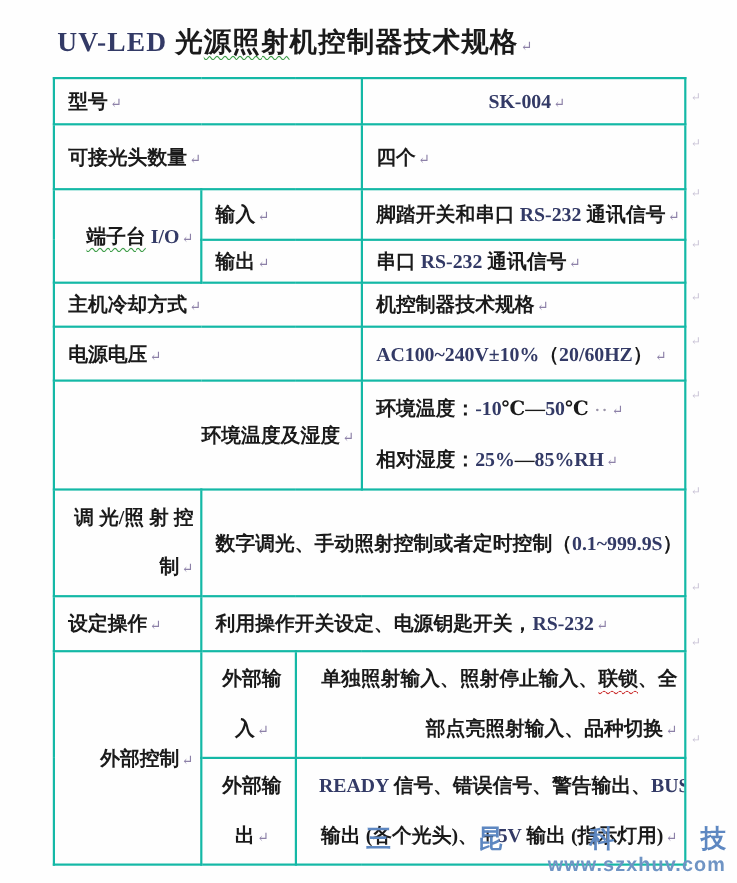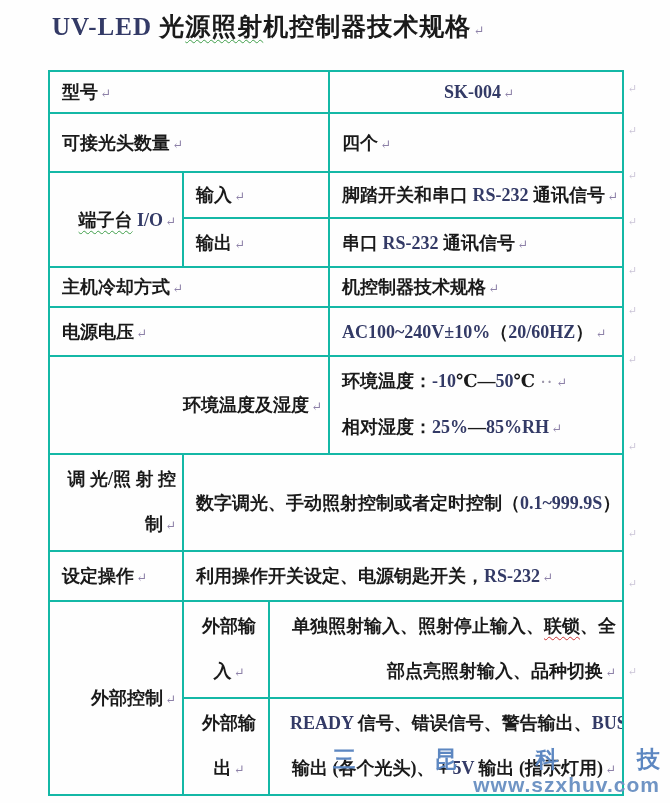--- a/index.html
+++ b/index.html
@@ -4,21 +4,21 @@
 <style>
   html,body{margin:0;padding:0;}
   body{
     width:670px;height:803px;position:relative;overflow:hidden;
     background:#fefefe;
     font-family:"Liberation Serif","DejaVu Serif",serif;
     color:#1a1a1a;
   }
   
   .doc-title{
-    position:absolute;left:52px;top:10px;
+    position:absolute;left:52px;top:21px;
     font-size:25px;font-weight:bold;letter-spacing:1px;white-space:nowrap;
   }
   
   table.spec{
     position:absolute;left:48px;top:70px;
     border-collapse:collapse;table-layout:fixed;width:574px;
     font-size:18px;font-weight:bold;
   }
   table.spec td{
     border:2px solid #14b8a6;
@@ -48,21 +48,21 @@
   
   .logo{
     position:absolute;right:10px;bottom:6px;text-align:right;
     font-family:"Liberation Sans","DejaVu Sans",sans-serif;
   }
   .logo-cn{
     color:#5d87c1;font-size:23px;font-weight:bold;
     letter-spacing:36px;margin-right:-36px;white-space:nowrap;
   }
   .logo-www{
-    color:#6f94c4;font-size:21px;font-weight:bold;letter-spacing:1px;margin-top:-2px;
+    color:#6f94c4;font-size:18px;font-weight:bold;letter-spacing:1px;margin-top:-2px;
   }
 </style>
 </head>
 <body>
 
 <div class="doc-title"><span class="seg lat zh">UV-LED </span><span class="seg zh">光</span><span class="seg zh gw">源照射</span><span class="seg zh">机控制器技术规格</span><span class="seg mark">↵</span></div>
 
 <table class="spec">
   <colgroup>
     <col style="width:134px">
@@ -77,21 +77,21 @@
   </tr>
   <tr style="height:59px">
     <td colspan="3"><span class="seg zh">可接光头数量</span><span class="seg mark">↵</span></td>
     <td><span class="seg zh">四个</span><span class="seg mark">↵</span></td>
   </tr>
   <tr style="height:46px">
     <td rowspan="2" class="v-top pt8"><span class="seg zh gw">端子台</span><span class="seg zh"> </span><span class="seg lat">I/O</span><span class="seg mark">↵</span></td>
     <td colspan="2"><span class="seg zh">输入</span><span class="seg mark">↵</span></td>
     <td><span class="seg zh">脚踏开关和串口 </span><span class="seg lat">RS-232</span><span class="seg zh"> 通讯信号</span><span class="seg mark">↵</span></td>
   </tr>
-  <tr style="height:49px">
+  <tr style="height:39px">
     <td colspan="2"><span class="seg zh">输出</span><span class="seg mark">↵</span></td>
     <td><span class="seg zh">串口 </span><span class="seg lat">RS-232</span><span class="seg zh"> 通讯信号</span><span class="seg mark">↵</span></td>
   </tr>
   <tr style="height:40px">
     <td colspan="3"><span class="seg zh">主机冷却方式</span><span class="seg mark">↵</span></td>
     <td><span class="seg zh">机控制器技术规格</span><span class="seg mark">↵</span></td>
   </tr>
   <tr style="height:49px">
     <td colspan="3"><span class="seg zh">电源电压</span><span class="seg mark">↵</span></td>
     <td><span class="seg lat">AC100~240V±10%</span><span class="seg zh">（</span><span class="seg lat">20/60HZ</span><span class="seg zh">）</span><span class="seg mark">↵</span></td>

